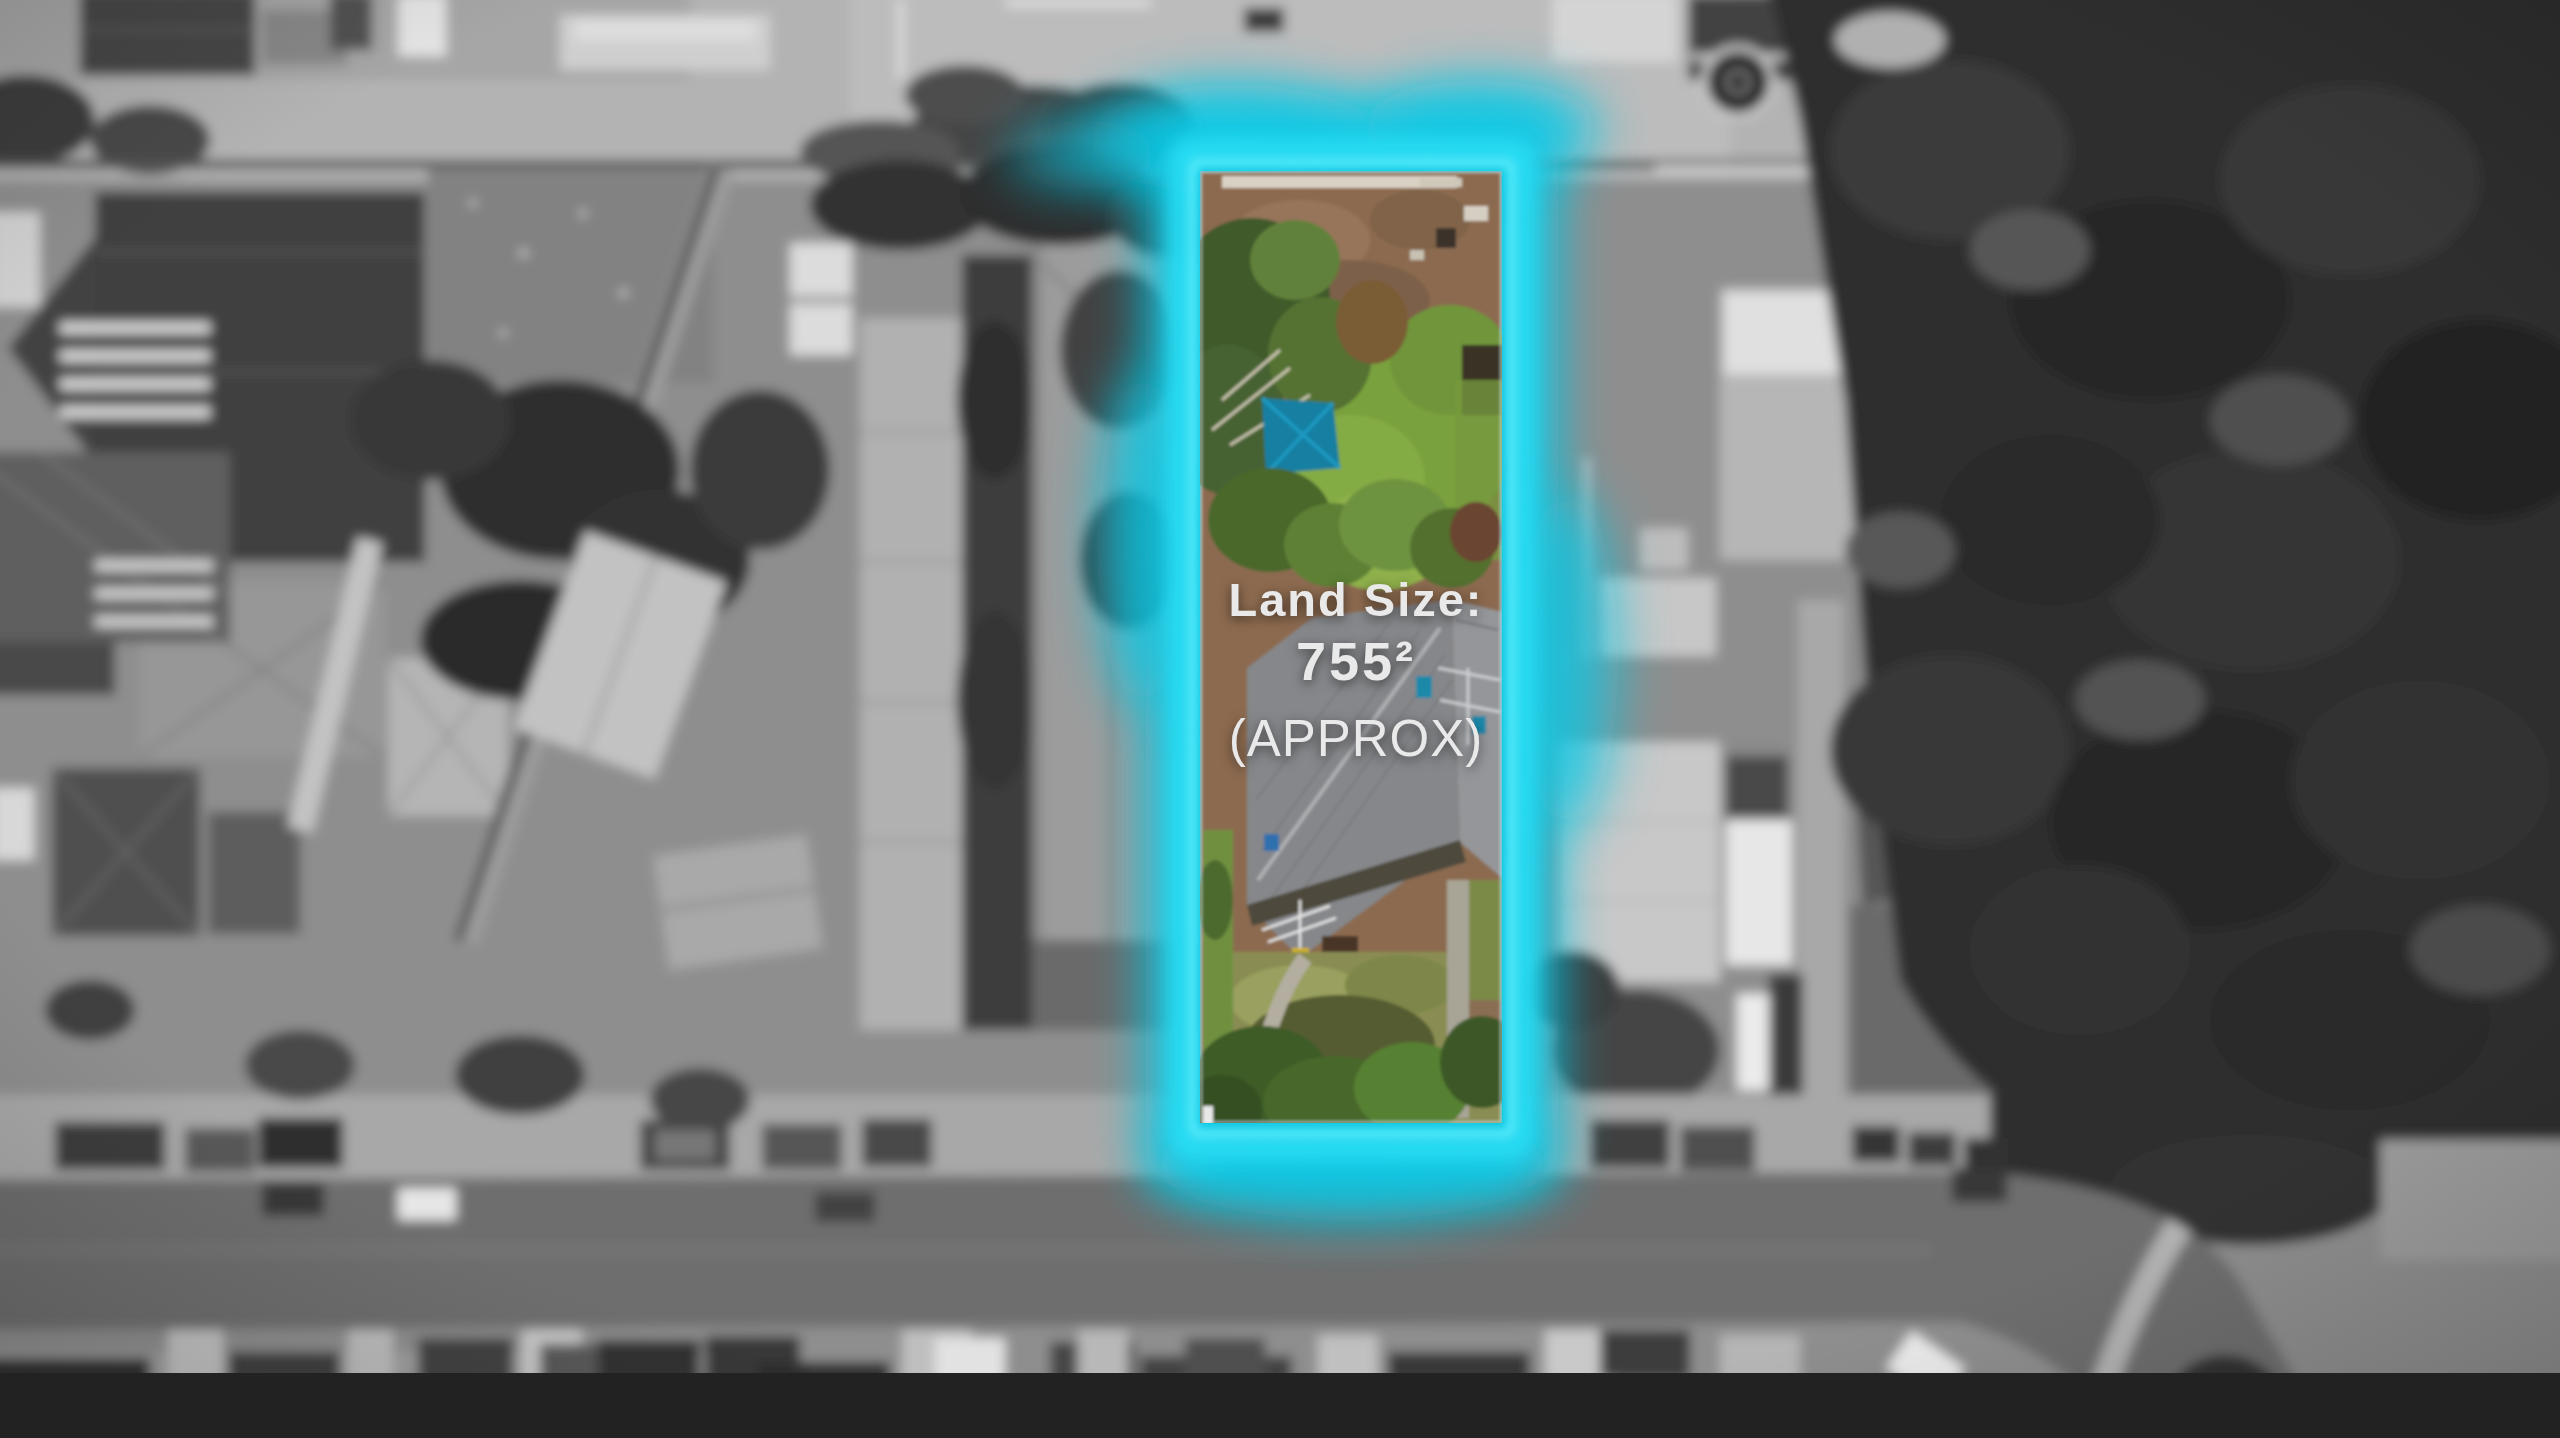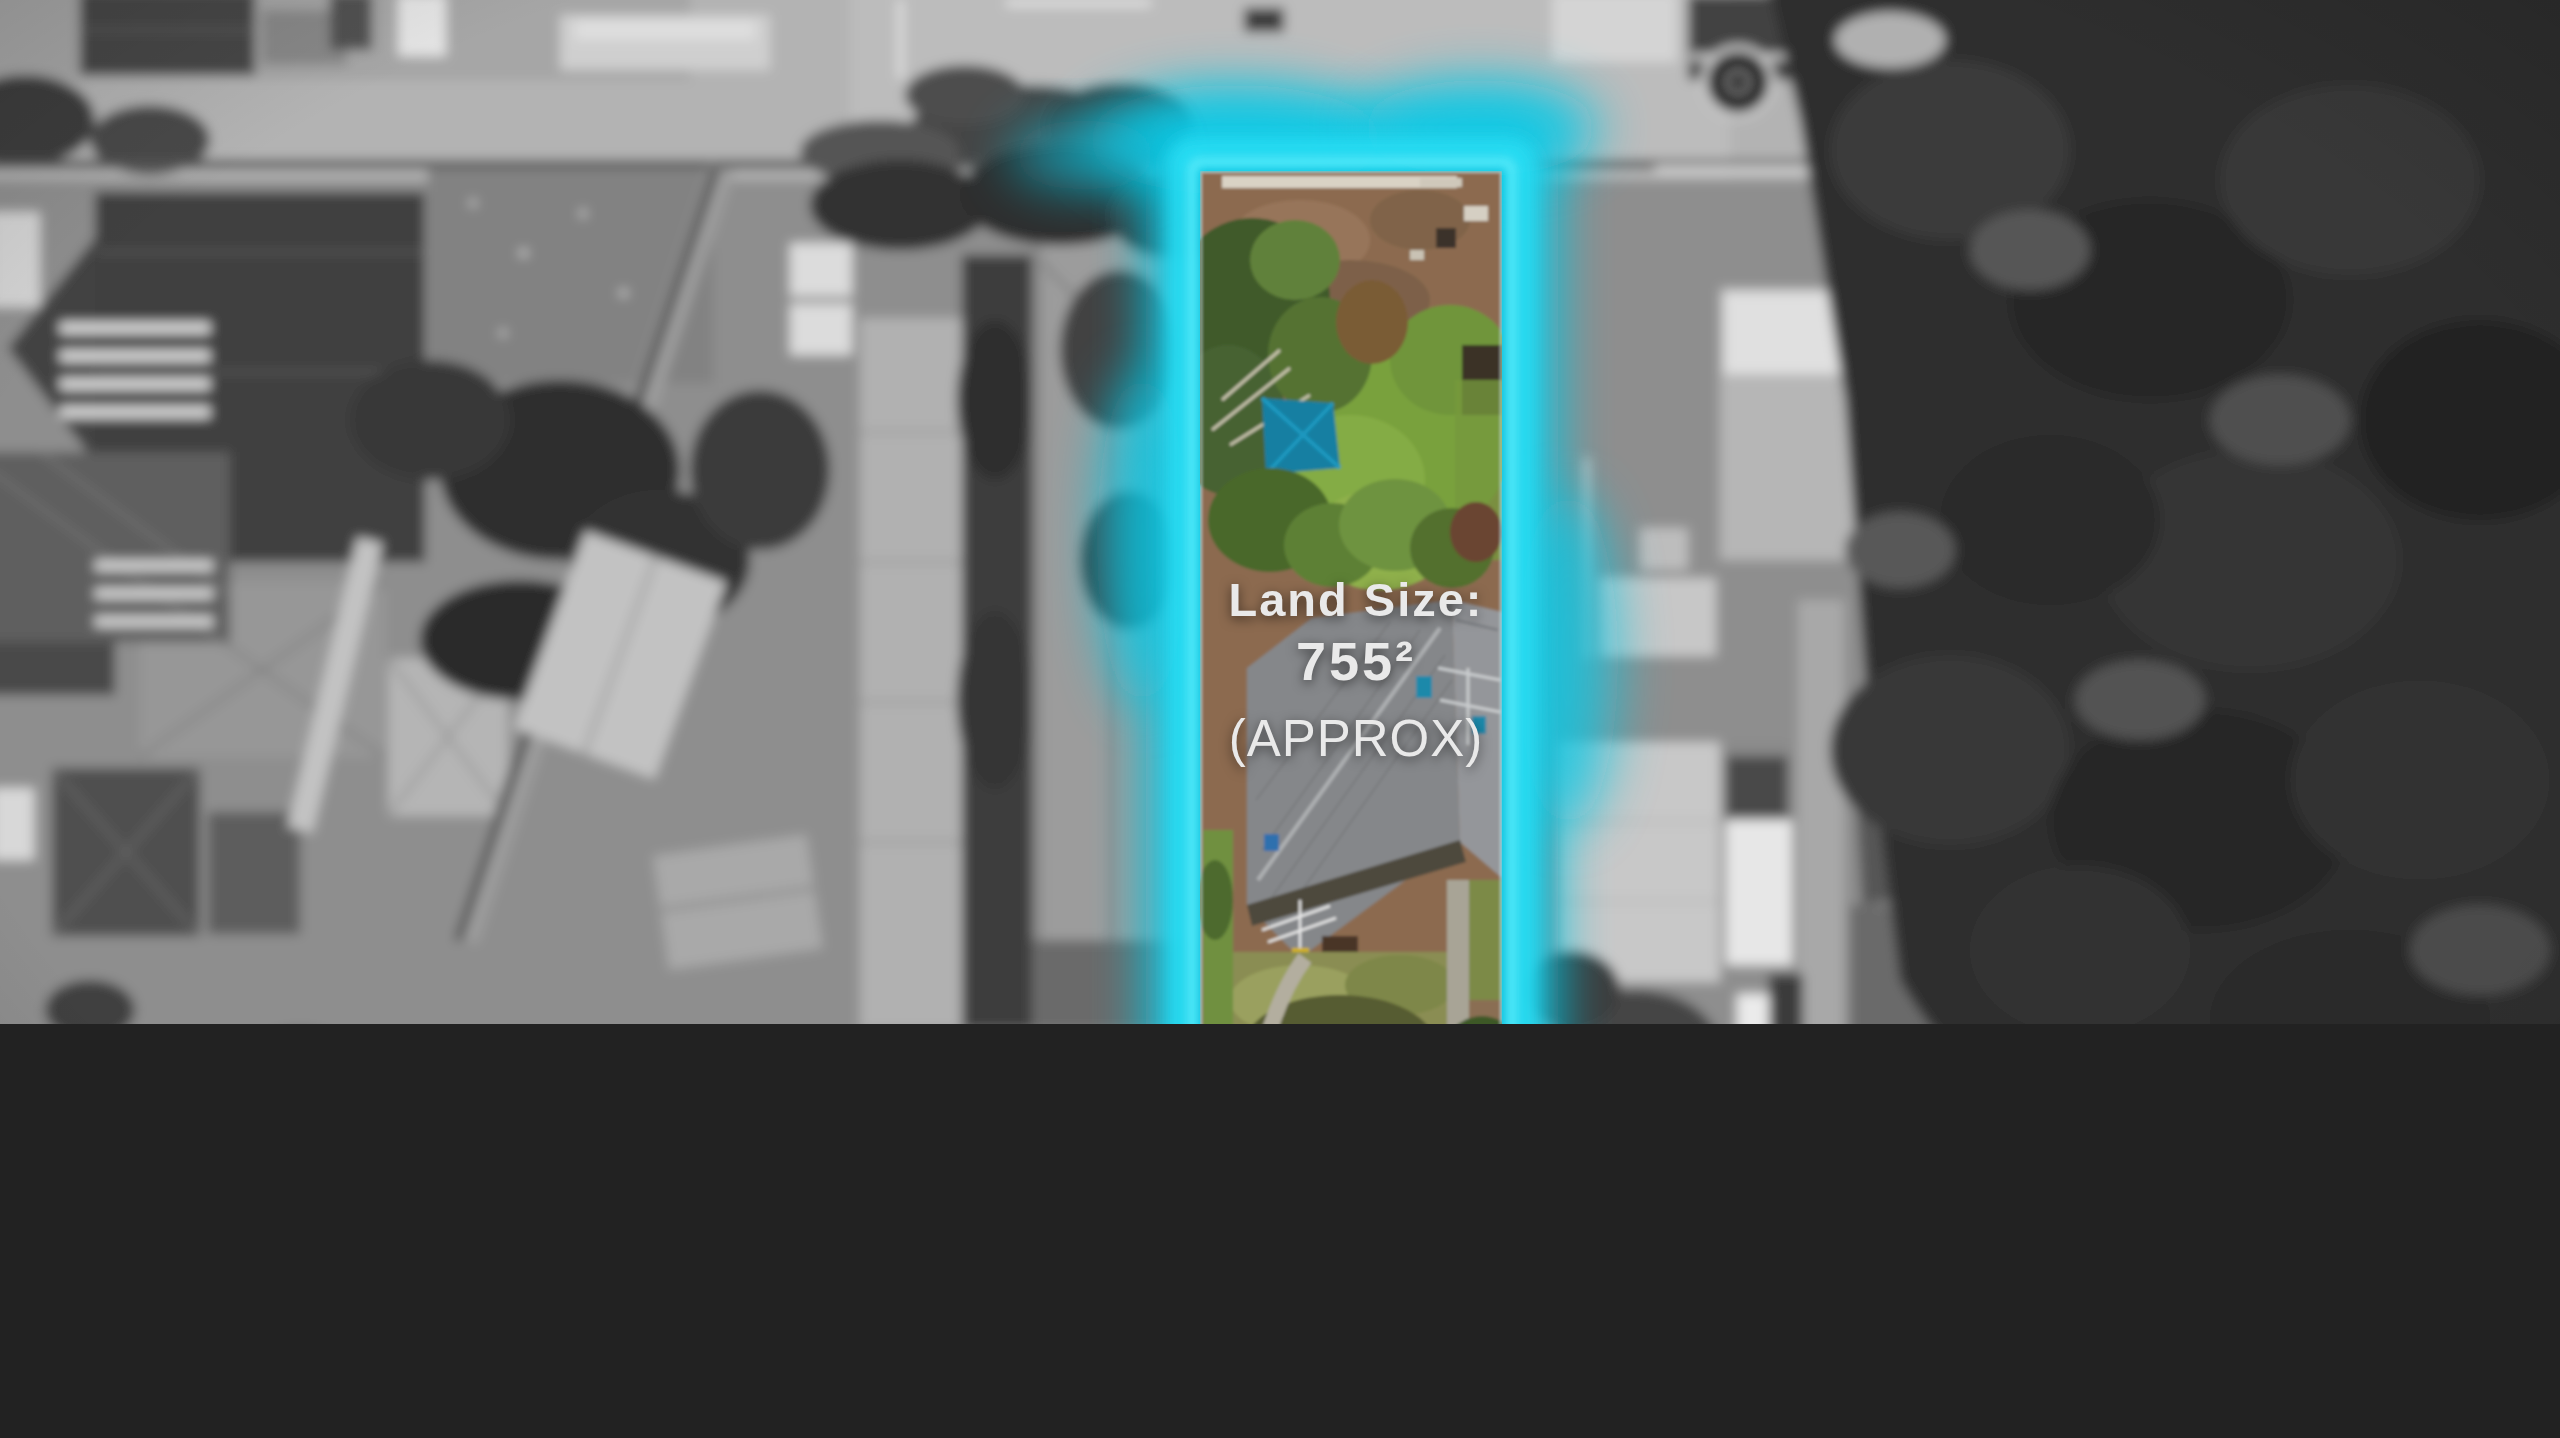--- a/index.html
+++ b/index.html
@@ -1,16 +1,16 @@
 <!DOCTYPE html>
 <html><head>
 <meta charset="utf-8">
 <style>
   html,body{margin:0;padding:0;background:#222;}
-  .stage{position:relative;width:2560px;height:1024px;overflow:hidden;background:#8e8e8e;
+  .stage{position:relative;width:2560px;height:1373px;overflow:hidden;background:#8e8e8e;
          font-family:"Liberation Sans",sans-serif;}
   svg{position:absolute;left:0;top:0;display:block;}
   .t1{font:700 47px "Liberation Sans",sans-serif;letter-spacing:2px;text-anchor:middle;}
   .t2{font:700 54px "Liberation Sans",sans-serif;letter-spacing:3px;text-anchor:middle;}
   .t3{font:400 51px "Liberation Sans",sans-serif;letter-spacing:1px;text-anchor:middle;}
   .overlay-text{filter:drop-shadow(0 3px 6px rgba(0,0,0,.55));}
 </style>
 </head>
 <body>
 

